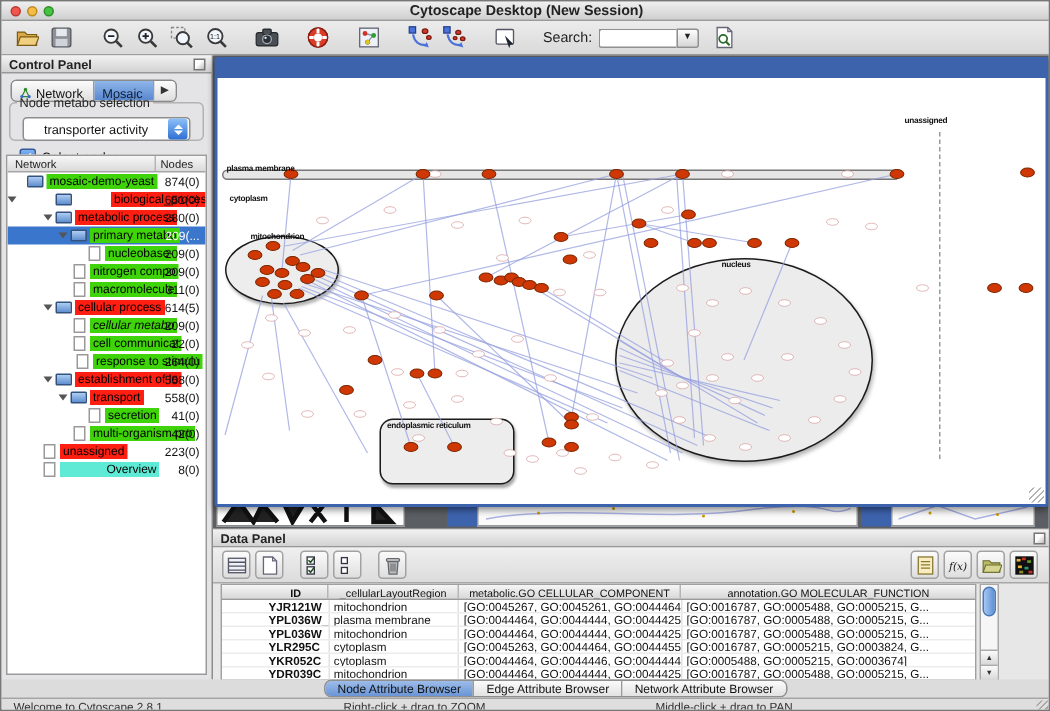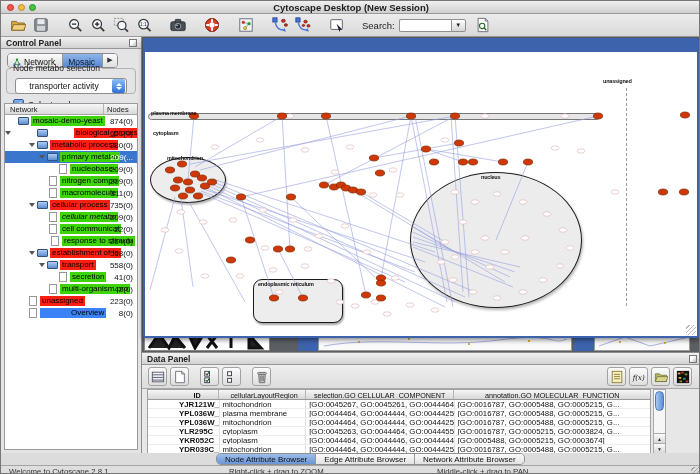--- a/index.html
+++ b/index.html
@@ -374,21 +374,21 @@
           <div class="tree-row" style="padding-left: 34px;">
             <span class="tri-sp"></span>
             <span class="tfile"></span>
             <span class="chip" style="background: rgb(63, 212, 10);">macromolecule</span>
             <span class="tcount">311(0)</span>
           </div>
           <div class="tree-row" style="padding-left: 24px;">
             <span class="tri"></span>
             <span class="tfolder"></span>
             <span class="chip" style="background: rgb(255, 31, 18);">cellular process</span>
-            <span class="tcount">735(0)</span>
+            <span class="tcount">614(5)</span>
           </div>
           <div class="tree-row" style="padding-left: 34px;">
             <span class="tri-sp"></span>
             <span class="tfile"></span>
             <span class="chip" style="background: rgb(63, 212, 10); font-style: italic;">cellular metabo</span>
             <span class="tcount">209(0)</span>
           </div>
           <div class="tree-row" style="padding-left: 34px;">
             <span class="tri-sp"></span>
             <span class="tfile"></span>
@@ -427,21 +427,21 @@
           </div>
           <div class="tree-row" style="padding-left: 14px;">
             <span class="tri-sp"></span>
             <span class="tfile"></span>
             <span class="chip" style="background: rgb(255, 31, 18);">unassigned</span>
             <span class="tcount">223(0)</span>
           </div>
           <div class="tree-row" style="padding-left: 14px;">
             <span class="tri-sp"></span>
             <span class="tfile"></span>
-            <span class="chip" style="background: #3b82f6; padding-left: 31px;">Overview</span>
+            <span class="chip" style="background: #5eead4; padding-left: 31px;">Overview</span>
             <span class="tcount">8(0)</span>
           </div>
         </div>
     </div>
   </div>
 
   <div class="desktop">
 
     <div class="frag" style="left:2px;top:294px;width:126px;height:20px;background:#fff;border:1px solid #888;">
       <svg width="124" height="18">
@@ -704,21 +704,21 @@
             <rect x="8" y="9" width="3" height="2" fill="#2a9a6a"></rect>
             <rect x="11" y="12" width="3" height="2" fill="#c23322"></rect>
             <rect x="4" y="12" width="3" height="2" fill="#8a8a20"></rect>
           </svg>
         </span>
       </div>
     <div class="dtable">
       <div class="dt-hd" id="dt-head">
           <div class="c-id">ID</div>
           <div class="c-reg">_cellularLayoutRegion</div>
-          <div class="c-comp">selection.GO CELLULAR_COMPONENT</div>
+          <div class="c-comp">metabolic.GO CELLULAR_COMPONENT</div>
           <div class="c-func">annotation.GO MOLECULAR_FUNCTION</div>
         </div>
       <div id="dt-rows">
           <div class="dt-row">
             <div class="c-id">YJR121W__1</div>
             <div class="c-reg">mitochondrion</div>
             <div class="c-comp">[GO:0045267, GO:0045261, GO:0044464, G...</div>
             <div class="c-func">[GO:0016787, GO:0005488, GO:0005215, G...</div>
           </div>
           <div class="dt-row">

